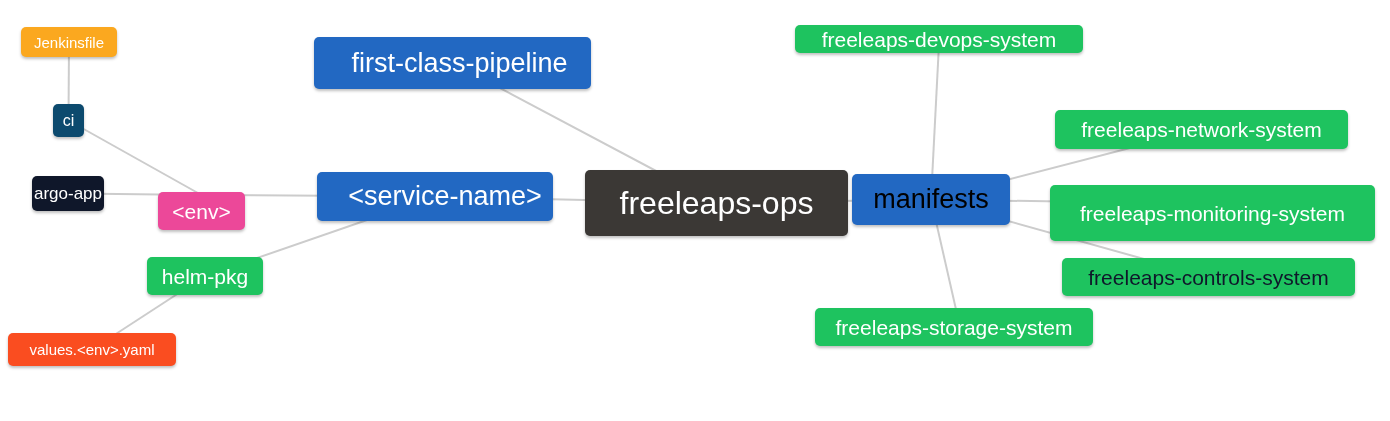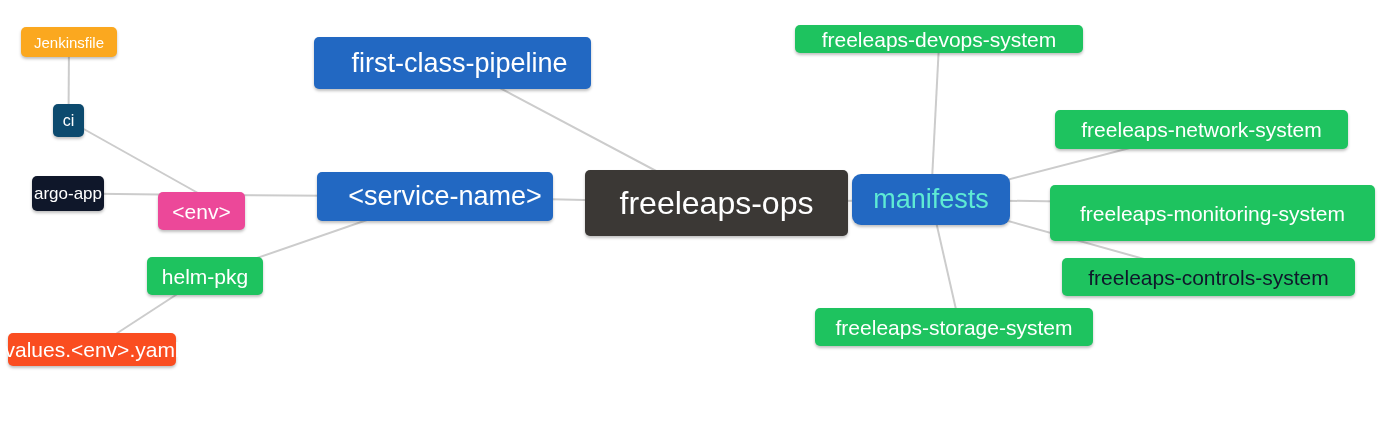--- a/index.html
+++ b/index.html
@@ -66,29 +66,29 @@
   <div class="node" style="left: 21px; top: 27px; width: 96px; height: 30px; font-size: 15px; background: rgb(251, 168, 31); color: rgb(255, 255, 255);">Jenkinsfile</div>
 
   <div class="node" style="left: 53px; top: 104px; width: 31px; height: 33px; font-size: 16px; background: #0c4a6e; color: rgb(255, 255, 255);">ci</div>
 
   <div class="node" style="left: 32px; top: 176px; width: 72px; height: 35px; font-size: 17px; background: #0f172a; color: rgb(255, 255, 255);">argo-app</div>
 
   <div class="node" style="left: 158px; top: 176px; width: 87px; height: 38px; font-size: 21px; background: #ec4899; color: rgb(255, 255, 255); margin-top: 16px;">&lt;env&gt;</div>
 
   <div class="node" style="left: 147px; top: 257px; width: 116px; height: 38px; font-size: 21px; background: rgb(30, 195, 95); color: rgb(255, 255, 255);">helm-pkg</div>
 
-  <div class="node" style="left: 8px; top: 333px; width: 168px; height: 33px; font-size: 21px; background: rgb(250, 77, 32); color: rgb(255, 255, 255);">values.&lt;env&gt;.yaml</div>
+  <div class="node" style="left: 8px; top: 333px; width: 168px; height: 33px; font-size: 15px; background: rgb(250, 77, 32); color: rgb(255, 255, 255);">values.&lt;env&gt;.yaml</div>
 
   <div class="node" style="left: 314px; top: 37px; width: 277px; height: 52px; font-size: 27px; background: rgb(34, 104, 194); color: rgb(255, 255, 255); padding-left: 14px;">first-class-pipeline</div>
 
   <div class="node" style="left: 317px; top: 172px; width: 236px; height: 49px; font-size: 27px; background: rgb(34, 104, 194); color: rgb(255, 255, 255); padding-left: 20px;">&lt;service-name&gt;</div>
 
   <div class="node" style="left: 585px; top: 170px; width: 263px; height: 66px; font-size: 32px; background: rgb(59, 56, 53); color: rgb(255, 255, 255);">freeleaps-ops</div>
 
-  <div class="node" style="left: 852px; top: 174px; width: 158px; height: 51px; font-size: 27px; background: rgb(34, 104, 194); color: #5eead4; border-radius: 9px;">manifests</div>
+  <div class="node" style="left: 852px; top: 174px; width: 158px; height: 51px; font-size: 27px; background: rgb(34, 104, 194); color: #000000;">manifests</div>
 
   <div class="node" style="left: 795px; top: 25px; width: 288px; height: 28px; font-size: 21px; background: rgb(30, 195, 95); color: rgb(255, 255, 255);">freeleaps-devops-system</div>
 
   <div class="node" style="left: 1055px; top: 110px; width: 293px; height: 39px; font-size: 21px; background: rgb(30, 195, 95); color: rgb(255, 255, 255);">freeleaps-network-system</div>
 
   <div class="node" style="left: 1050px; top: 185px; width: 325px; height: 56px; font-size: 21px; background: rgb(30, 195, 95); color: rgb(255, 255, 255);">freeleaps-monitoring-system</div>
 
   <div class="node" style="left: 1062px; top: 258px; width: 293px; height: 38px; font-size: 21px; background: rgb(30, 195, 95); color: #0f172a;">freeleaps-controls-system</div>
 
   <div class="node" style="left: 815px; top: 308px; width: 278px; height: 38px; font-size: 21px; background: rgb(30, 195, 95); color: rgb(255, 255, 255);">freeleaps-storage-system</div>

